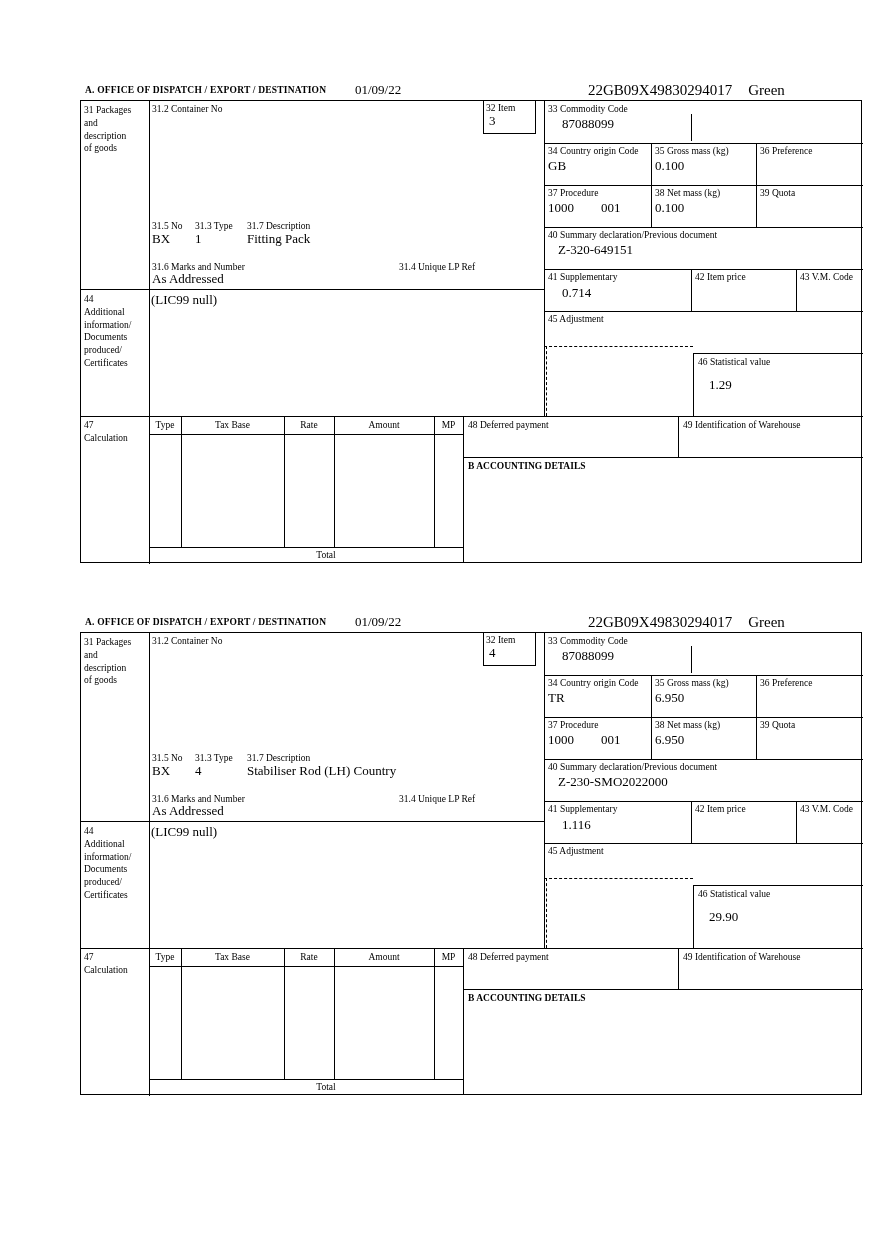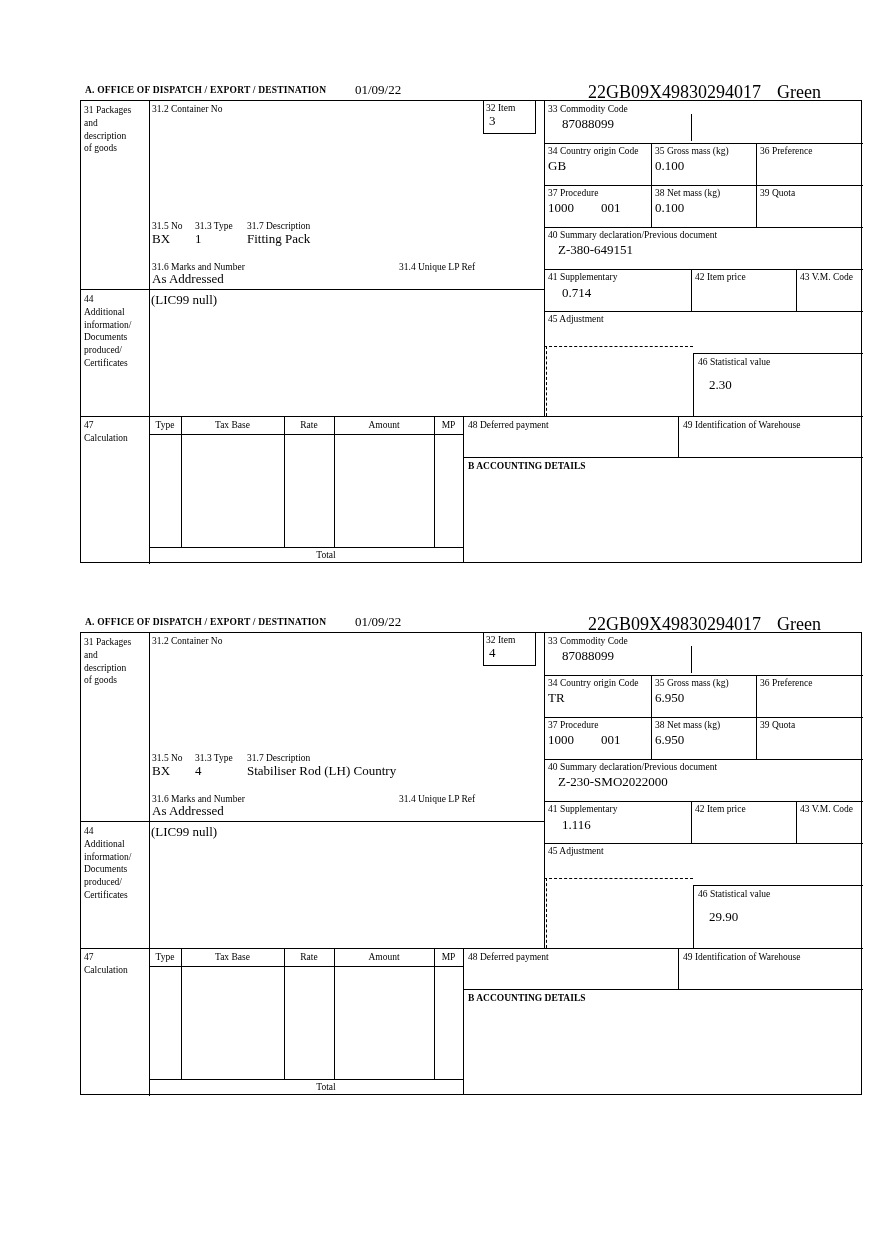--- a/index.html
+++ b/index.html
@@ -10,21 +10,21 @@
   .lbl{position:absolute;font-size:9.5px;line-height:1.2;white-space:nowrap}
   .pre{white-space:pre-line !important;line-height:1.35}
   .val{position:absolute;font-size:13px;line-height:1.1;white-space:nowrap}
   .hline{position:absolute;height:1px;background:#000}
   .vline{position:absolute;width:1px;background:#000}
   .hdash{position:absolute;height:0;border-top:1px dashed #000}
   .vdash{position:absolute;width:0;border-left:1px dashed #000}
   .form{position:absolute;left:0;top:20px;width:782px;height:463px;border:1px solid #000}
   .hdr-a{position:absolute;left:5px;top:5px;font-size:9.5px;font-weight:bold;letter-spacing:.2px;white-space:nowrap}
   .hdr-date{position:absolute;left:275px;top:2px;font-size:13px}
-  .hdr-ref{position:absolute;left:508px;top:2px;font-size:18px;white-space:nowrap}
+  .hdr-ref{position:absolute;left:508px;top:2px;font-size:15px;white-space:nowrap}
   .hdr-ref .status{margin-left:16px}
   .th{position:absolute;font-size:9.5px;text-align:center;white-space:nowrap}
   .bold{font-weight:bold}
 </style>
 </head>
 <body>
 
   <div class="block" style="top: 80px;">
     <div class="hdr-a">A.  OFFICE OF DISPATCH / EXPORT / DESTINATION</div>
     <div class="hdr-date">01/09/22</div>
@@ -97,28 +97,28 @@
       <div class="lbl" style="left:574px;top:45px">35 Gross mass (kg)</div>
       <div class="val" style="left:574px;top:58px">0.100</div>
       <div class="lbl" style="left:679px;top:45px">36 Preference</div>
       <div class="lbl" style="left:467px;top:87px">37 Procedure</div>
       <div class="val" style="left:467px;top:100px">1000</div>
       <div class="val" style="left:520px;top:100px">001</div>
       <div class="lbl" style="left:574px;top:87px">38 Net mass (kg)</div>
       <div class="val" style="left:574px;top:100px">0.100</div>
       <div class="lbl" style="left:679px;top:87px">39 Quota</div>
       <div class="lbl" style="left:467px;top:129px">40 Summary declaration/Previous document</div>
-      <div class="val" style="left:477px;top:142px">Z-380-649151</div>
+      <div class="val" style="left:477px;top:142px">Z-320-649151</div>
       <div class="lbl" style="left:467px;top:171px">41 Supplementary</div>
       <div class="val" style="left:481px;top:185px">0.714</div>
       <div class="lbl" style="left:614px;top:171px">42 Item price</div>
       <div class="lbl" style="left:719px;top:171px">43 V.M. Code</div>
       <div class="lbl" style="left:467px;top:213px">45 Adjustment</div>
       <div class="lbl" style="left:617px;top:256px">46 Statistical value</div>
-      <div class="val" style="left:628px;top:277px">2.30</div>
+      <div class="val" style="left:628px;top:277px">1.29</div>
 
       <div class="th" style="left:68px;top:319px;width:32px">Type</div>
       <div class="th" style="left:100px;top:319px;width:103px">Tax Base</div>
       <div class="th" style="left:203px;top:319px;width:50px">Rate</div>
       <div class="th" style="left:253px;top:319px;width:100px">Amount</div>
       <div class="th" style="left:353px;top:319px;width:29px">MP</div>
       <div class="th" style="left:195px;top:449px;width:100px">Total</div>
 
       <div class="lbl" style="left:387px;top:319px">48 Deferred payment</div>
       <div class="lbl" style="left:602px;top:319px">49 Identification of Warehouse</div>

